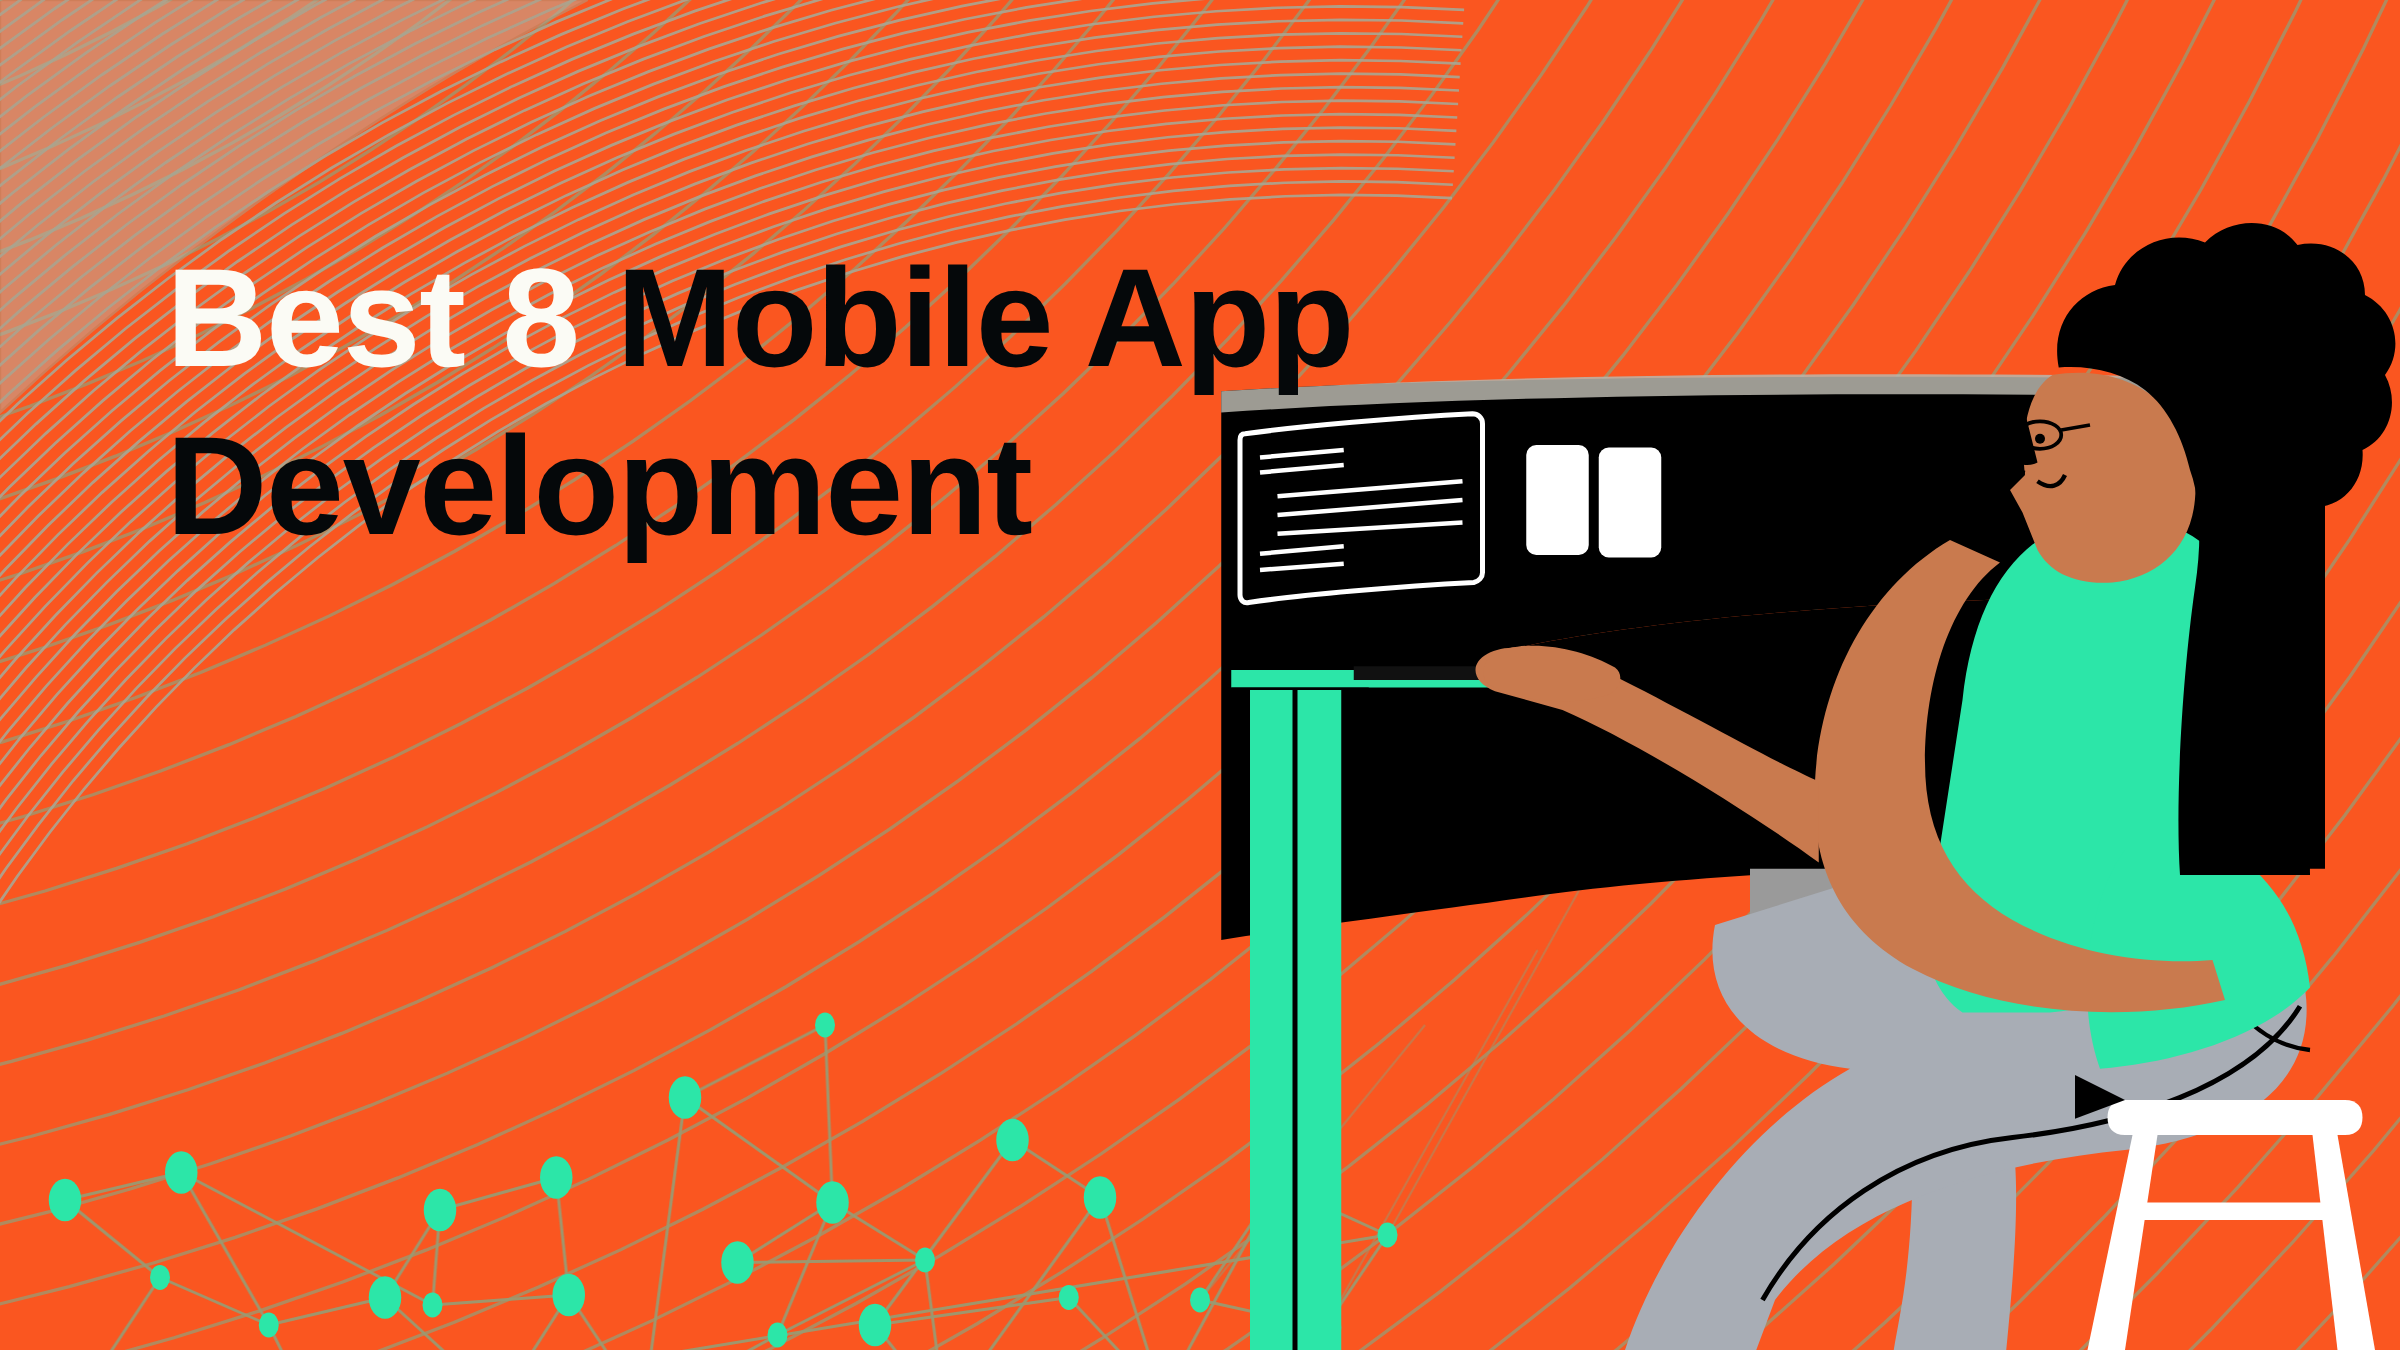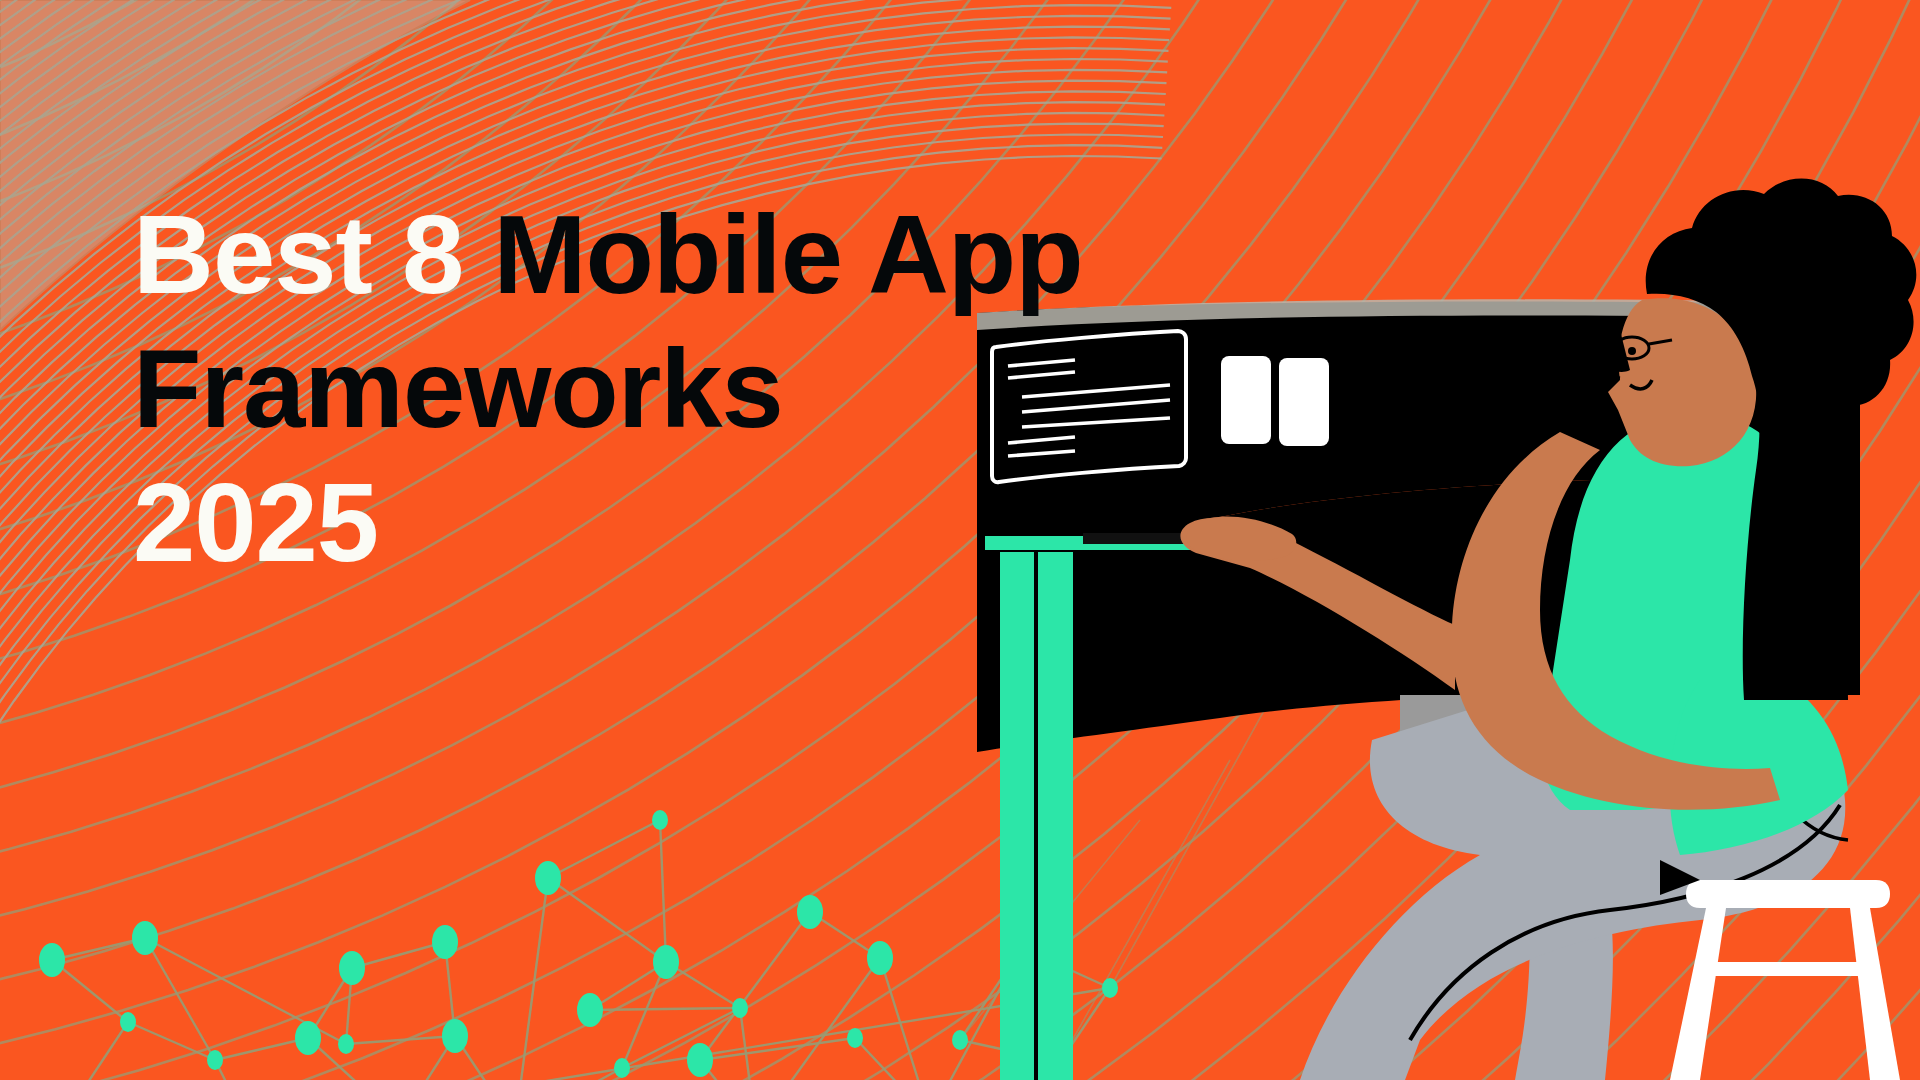--- a/index.html
+++ b/index.html
@@ -273,22 +273,21 @@
         <ellipse cx="1060" cy="1062" rx="13" ry="17" fill="#2ce6a8"></ellipse>
         <ellipse cx="1110" cy="988" rx="8" ry="10" fill="#2ce6a8"></ellipse>
         <ellipse cx="400" cy="1122" rx="13" ry="17" fill="#2ce6a8"></ellipse>
         <ellipse cx="250" cy="1130" rx="13" ry="17" fill="#2ce6a8"></ellipse>
         <ellipse cx="660" cy="820" rx="8" ry="10" fill="#2ce6a8"></ellipse>
       </g>
   </svg>
 
   <div id="headline">
     <span class="hl-line"><span class="hl-white">Best 8 </span><span class="hl-black">Mobile App</span></span>
-    <span class="hl-line"><span class="hl-black">Frameworks</span></span>
-    <span class="hl-line"><span class="hl-white">2025</span></span>
+    <span class="hl-line"><span class="hl-black">Development</span></span>
   </div>
 
   <svg id="art-svg" viewBox="0 0 1920 1080" preserveAspectRatio="none">
 
     <path d="M1745 378 L1845 372 L1848 700 L1740 700 Z" fill="#000000"></path>
 
     <g>
       <path d="M1220 517 C1340 492 1560 476 1760 477 L1760 690
                C1560 688 1340 700 1220 718 Z" fill="#000000"></path>
       <path d="M977 313 C1130 303 1420 299 1760 303 L1760 477

